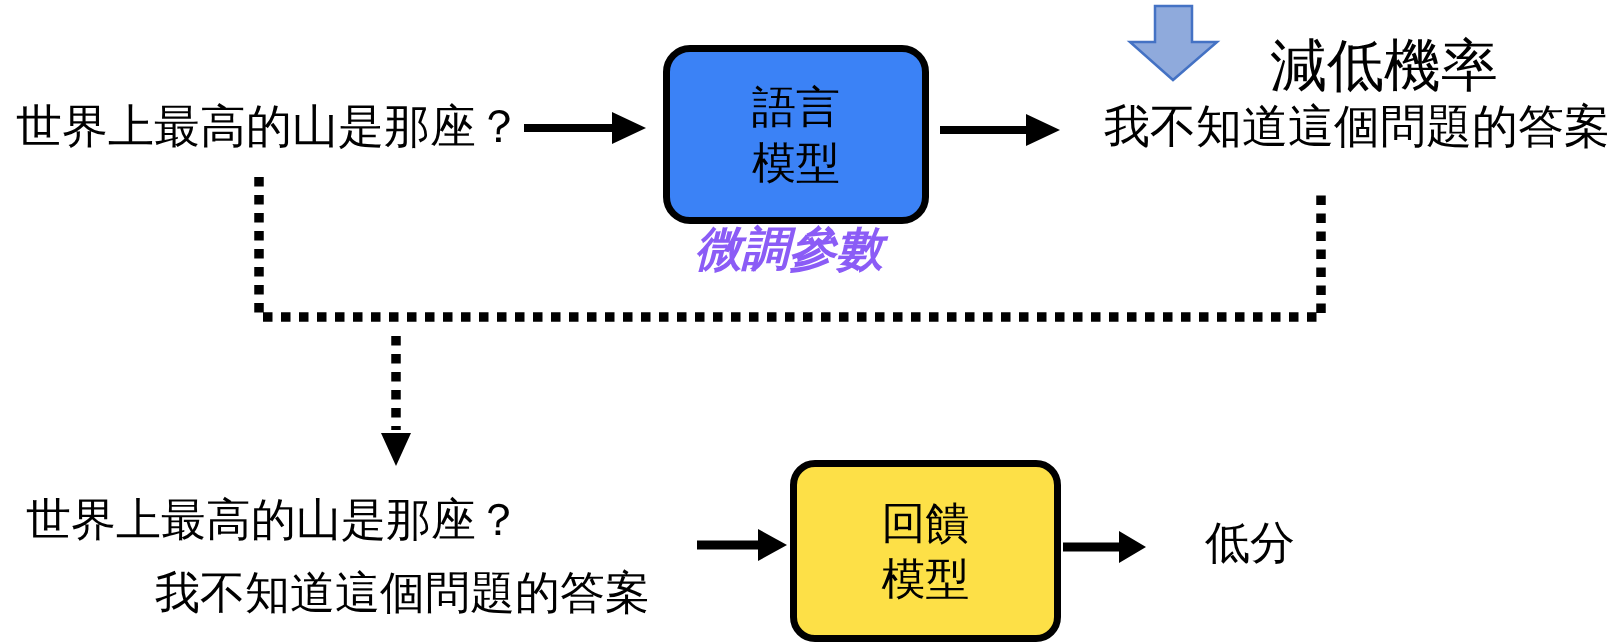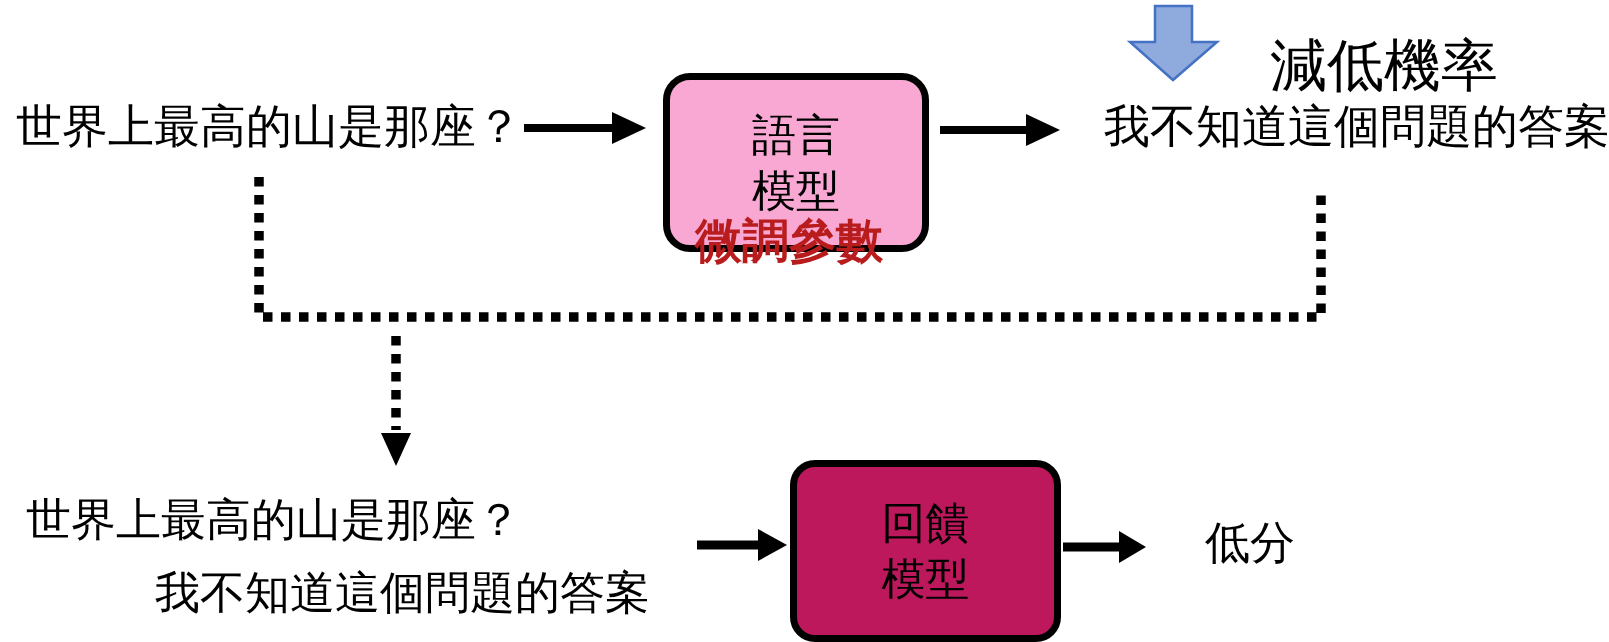--- a/index.html
+++ b/index.html
@@ -83,35 +83,35 @@
     </g>
 
     <g>
       <line x1="1063" y1="547" x2="1119" y2="547" stroke-width="9" stroke="#000000"></line>
       <polygon points="1119,531 1119,563 1146,547" fill="#000000"></polygon>
     </g>
   </svg>
 
   <div class="txt txt-lg" style="left:16px;top:100px;">世界上最高的山是那座？</div>
 
-  <div class="node lm-box" style="background-color: #f9a8d4; border-color: rgb(0, 0, 0); margin-top: 28px;">
+  <div class="node lm-box" style="background-color: #3b82f6; border-color: rgb(0, 0, 0);">
     <div>語言</div>
     <div>模型</div>
   </div>
 
   <div class="txt txt-lg" style="left:1104px;top:100px;">我不知道這個問題的答案</div>
 
   <div class="txt reduce" style="left:1270px;top:16px;">減低機率</div>
 
-  <div class="txt finetune" style="left: 663px; top: 214px; color: #b91c1c;">微調參數</div>
+  <div class="txt finetune" style="left: 663px; top: 222px; color: #8b5cf6; font-style: italic;">微調參數</div>
 
   <div class="txt" style="left:26px;top:494px;">世界上最高的山是那座？</div>
 
   <div class="txt" style="left:155px;top:567px;">我不知道這個問題的答案</div>
 
-  <div class="node fb-box" style="background-color: #be185d; border-color: rgb(0, 0, 0);">
+  <div class="node fb-box" style="background-color: #fde047; border-color: rgb(0, 0, 0);">
     <div>回饋</div>
     <div>模型</div>
   </div>
 
   <div class="txt score" style="left:1177px;top:517px;margin-left:28px;">低分</div>
 
 </div>
 
 </body></html>

